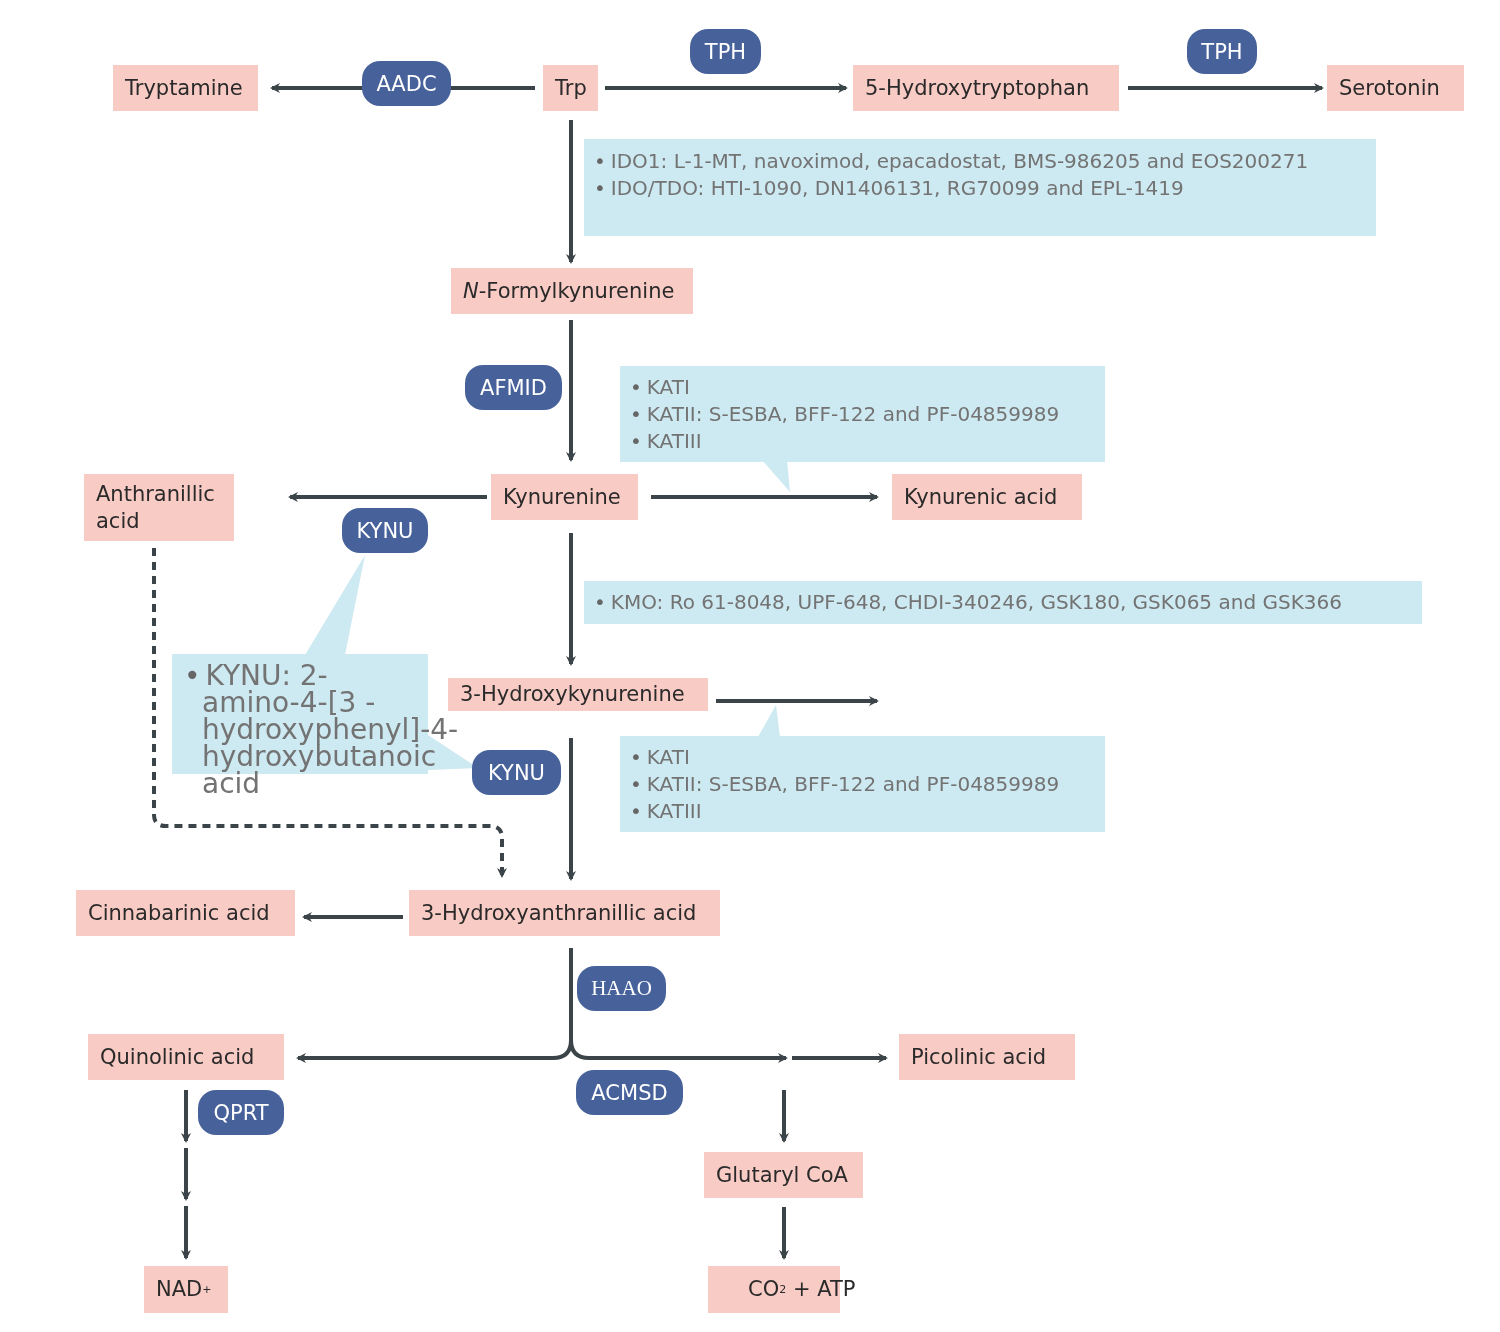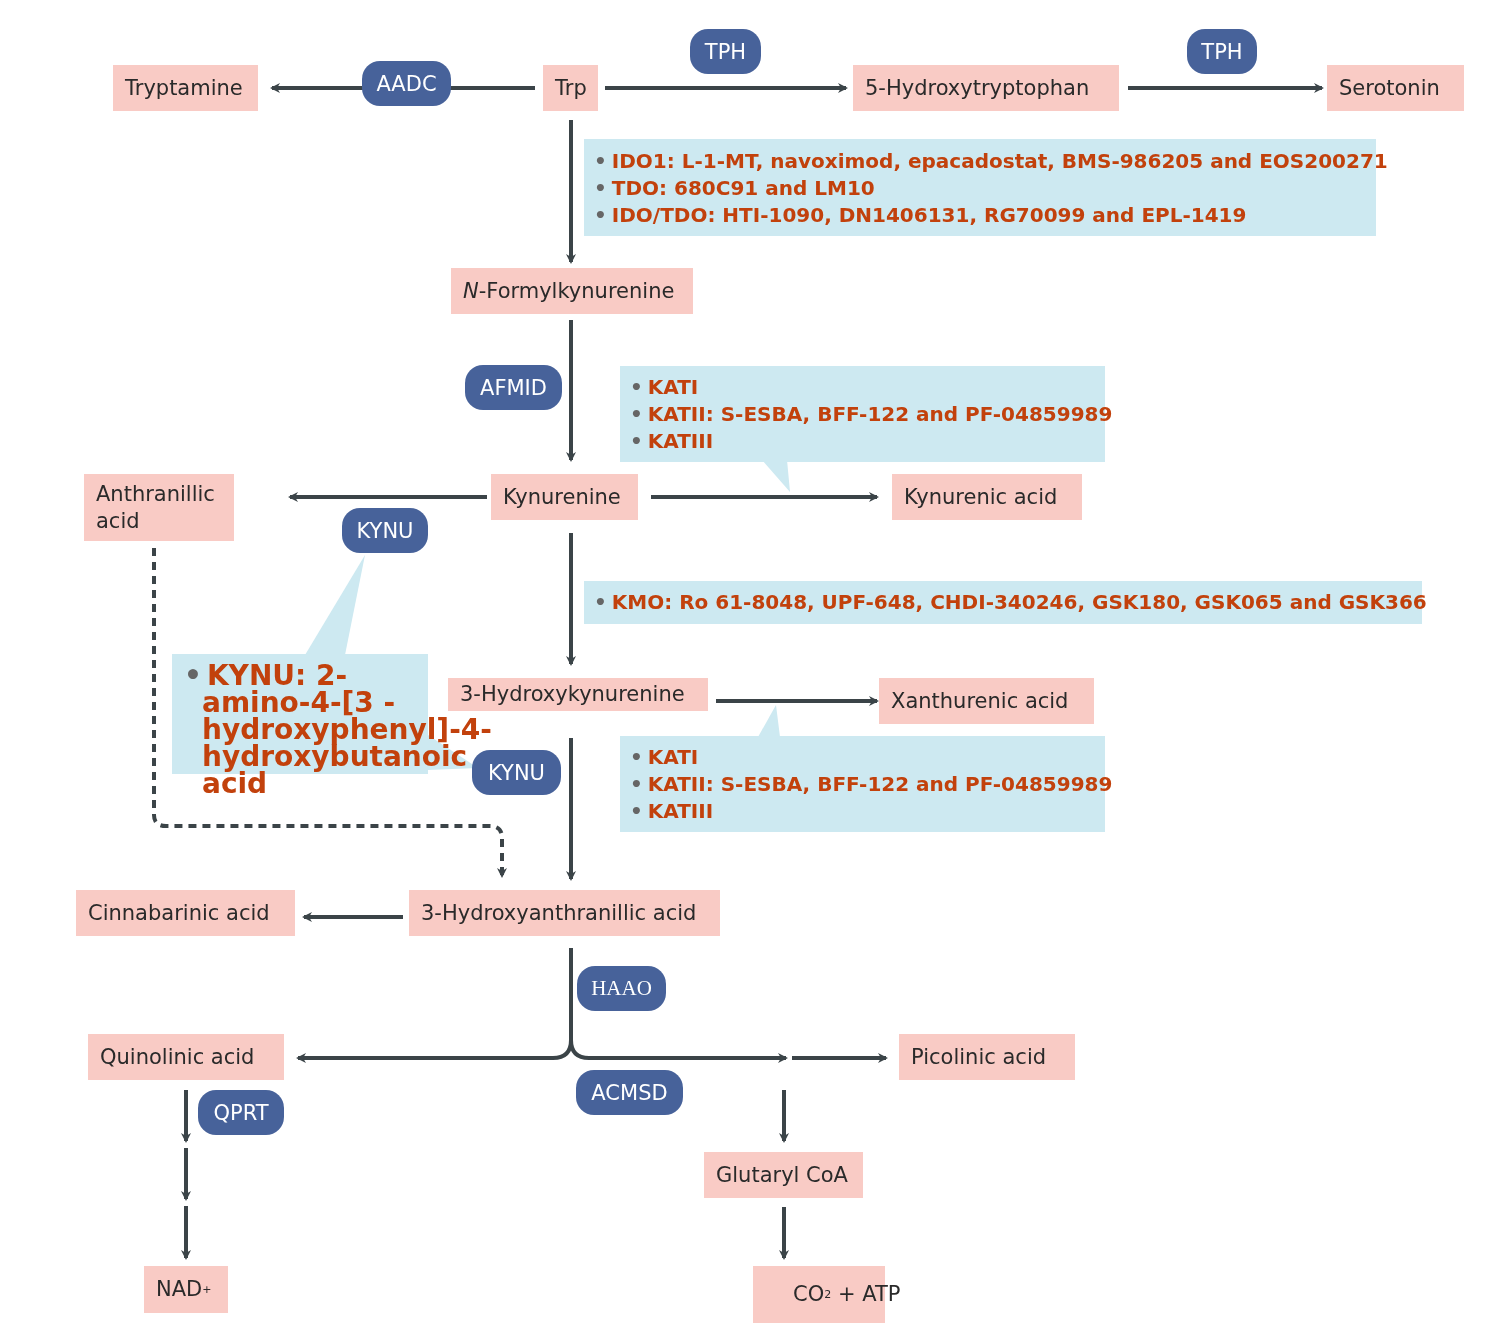--- a/index.html
+++ b/index.html
@@ -7,22 +7,22 @@
          font-family: "DejaVu Sans", sans-serif; color: #2b2b2b; }
   #canvas { position: absolute; left: 0; top: 0; width: 1500px; height: 1332px; }
   svg#arrows { position: absolute; left: 0; top: 0; width: 1500px; height: 1332px; }
   .node { position: absolute; background: #f9cbc5; color: #2a2a2a;
           font-size: 21px; line-height: 27px; padding: 0 12px;
           display: flex; align-items: center; box-sizing: border-box; white-space: nowrap; }
   .node.multi { white-space: normal; align-items: flex-start; padding-top: 7px; }
   .enzyme { position: absolute; background: #47629a; color: #ffffff;
             font-size: 21px; border-radius: 18px; display: flex; align-items: center;
             justify-content: center; box-sizing: border-box; }
-  .note { position: absolute; background: #cde9f1; color: #c2410c;
-          font-size: 20px; line-height: 27px; box-sizing: border-box; padding: 8px 10px; font-weight: bold; }
+  .note { position: absolute; background: #cde9f1; color: #737373;
+          font-size: 20px; line-height: 27px; box-sizing: border-box; padding: 8px 10px; }
   .note .item { white-space: nowrap; }
   .note .item::before { content: "\2022"; color: #666; margin-right: 5px; }
   .note.wrap .item { white-space: normal; padding-left: 18px; text-indent: -18px; }
   .ital { font-style: italic; }
   sub, sup { font-size: 11px; }
 </style>
 </head>
 <body>
 
 <div id="canvas">
@@ -100,43 +100,40 @@
     </div>
   <div class="node" style="left:892px;top:474px;width:190px;height:46px;">
       <span>Kynurenic acid</span>
     </div>
   <div class="node multi" style="left:84px;top:474px;width:150px;height:67px;">
       <span>Anthranillic acid</span>
     </div>
   <div class="node" style="left:448px;top:678px;width:260px;height:33px;">
       <span>3-Hydroxykynurenine</span>
     </div>
-  <div class="node" style="left:879px;top:678px;width:215px;height:46px;">
-      <span>Xanthurenic acid</span>
-    </div>
   <div class="node" style="left:409px;top:890px;width:311px;height:46px;">
       <span>3-Hydroxyanthranillic acid</span>
     </div>
   <div class="node" style="left:76px;top:890px;width:219px;height:46px;">
       <span>Cinnabarinic acid</span>
     </div>
   <div class="node" style="left:88px;top:1034px;width:196px;height:46px;">
       <span>Quinolinic acid</span>
     </div>
   <div class="node" style="left:899px;top:1034px;width:176px;height:46px;">
       <span>Picolinic acid</span>
     </div>
   <div class="node" style="left:704px;top:1152px;width:159px;height:46px;">
       <span>Glutaryl CoA</span>
     </div>
   <div class="node" style="left:144px;top:1266px;width:84px;height:47px;">
       <span>NAD</span>
       <sup>+</sup>
     </div>
-  <div class="node" style="left:753px;top:1266px;width:132px;height:57px;padding-left:40px;">
+  <div class="node" style="left:708px;top:1266px;width:132px;height:47px;padding-left:40px;">
       <span>CO</span>
       <sub>2</sub>
       <span style="white-space:pre;"> + ATP</span>
     </div>
 
   <div class="enzyme" style="left:362px;top:29px;width:89px;height:45px;margin-top:32px;">
       <span>AADC</span>
     </div>
   <div class="enzyme" style="left:690px;top:29px;width:71px;height:45px;">
       <span>TPH</span>
@@ -158,21 +155,20 @@
     </div>
   <div class="enzyme" style="left:576px;top:1070px;width:107px;height:45px;">
       <span>ACMSD</span>
     </div>
   <div class="enzyme" style="left:198px;top:1090px;width:86px;height:45px;">
       <span>QPRT</span>
     </div>
 
   <div class="note" style="left:584px;top:139px;width:792px;height:97px;padding-top:9px;">
     <div class="item">IDO1: L-1-MT, navoximod, epacadostat, BMS-986205 and EOS200271</div>
-    <div class="item">TDO: 680C91 and LM10</div>
     <div class="item">IDO/TDO: HTI-1090, DN1406131, RG70099 and EPL-1419</div>
   </div>
   <div class="note" style="left:620px;top:366px;width:485px;height:96px;padding-top:8px;">
     <div class="item">KATI</div>
     <div class="item">KATII: S-ESBA, BFF-122 and PF-04859989</div>
     <div class="item">KATIII</div>
   </div>
   <div class="note" style="left:584px;top:581px;width:838px;height:43px;padding-top:8px;">
     <div class="item">KMO: Ro 61-8048, UPF-648, CHDI-340246, GSK180, GSK065 and GSK366</div>
   </div>

